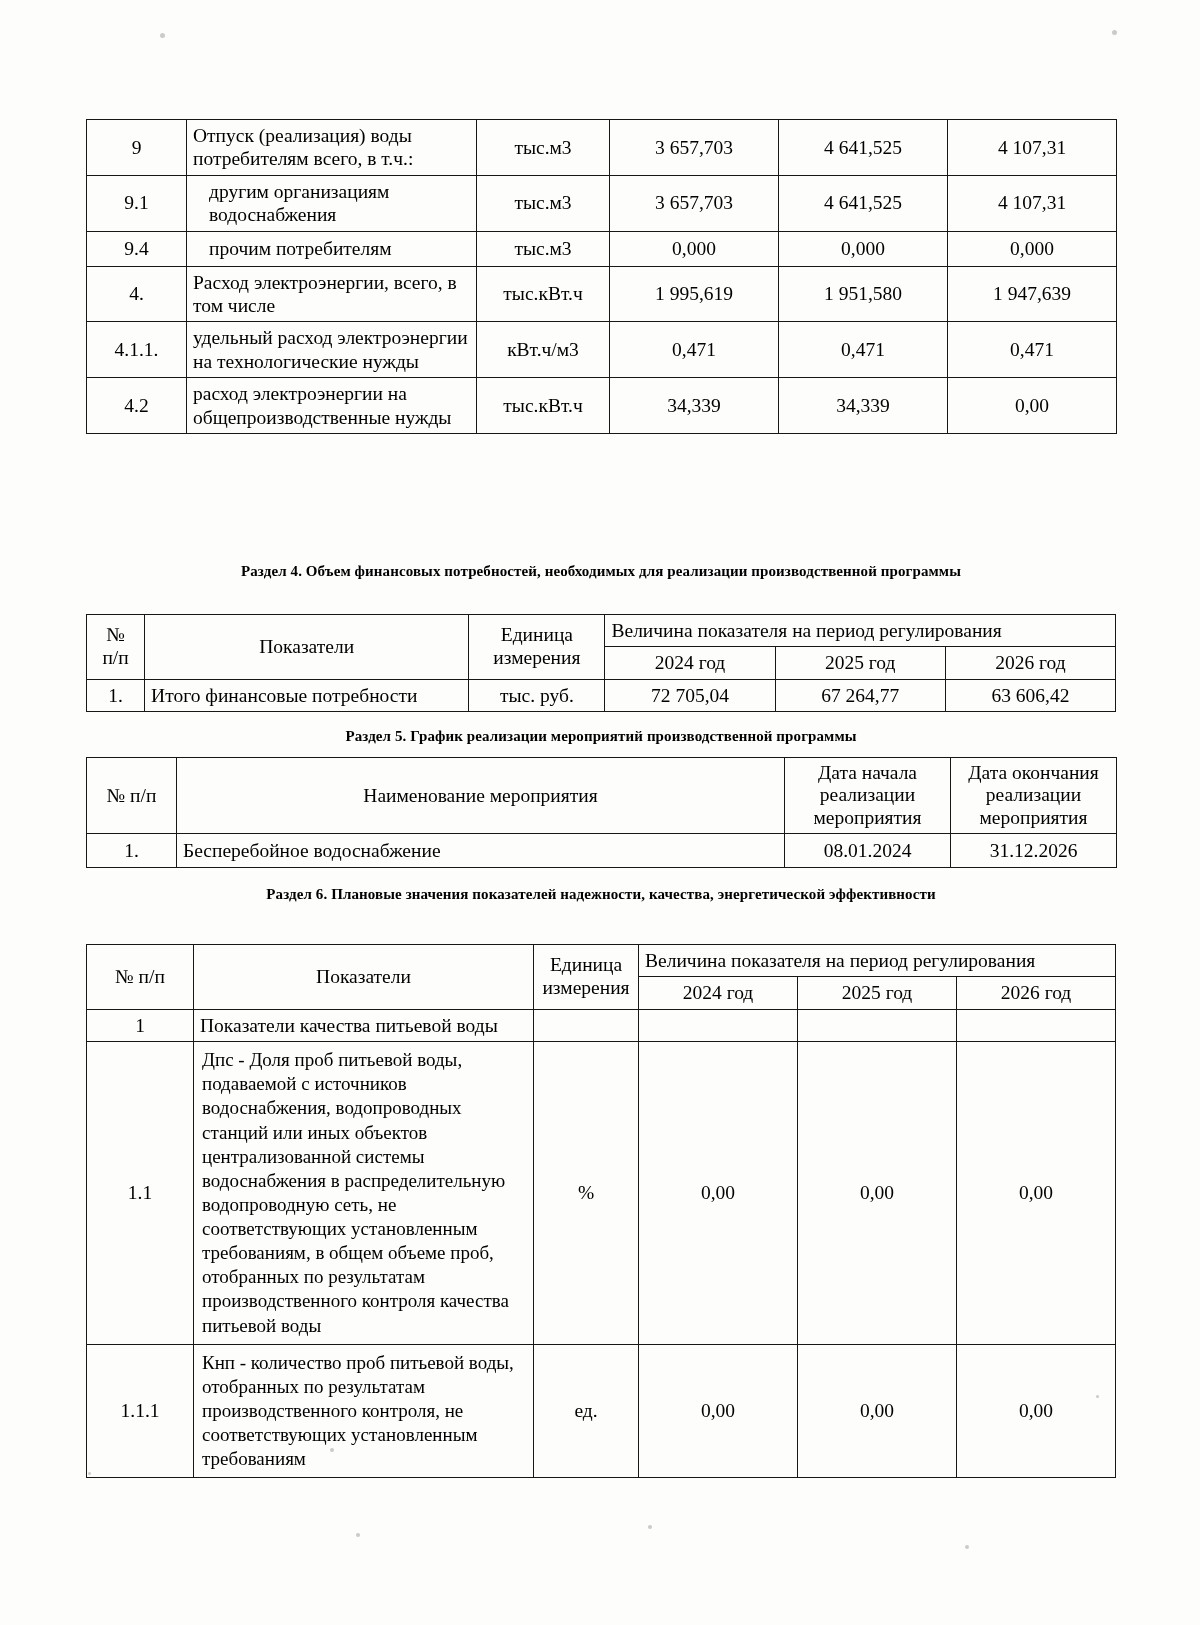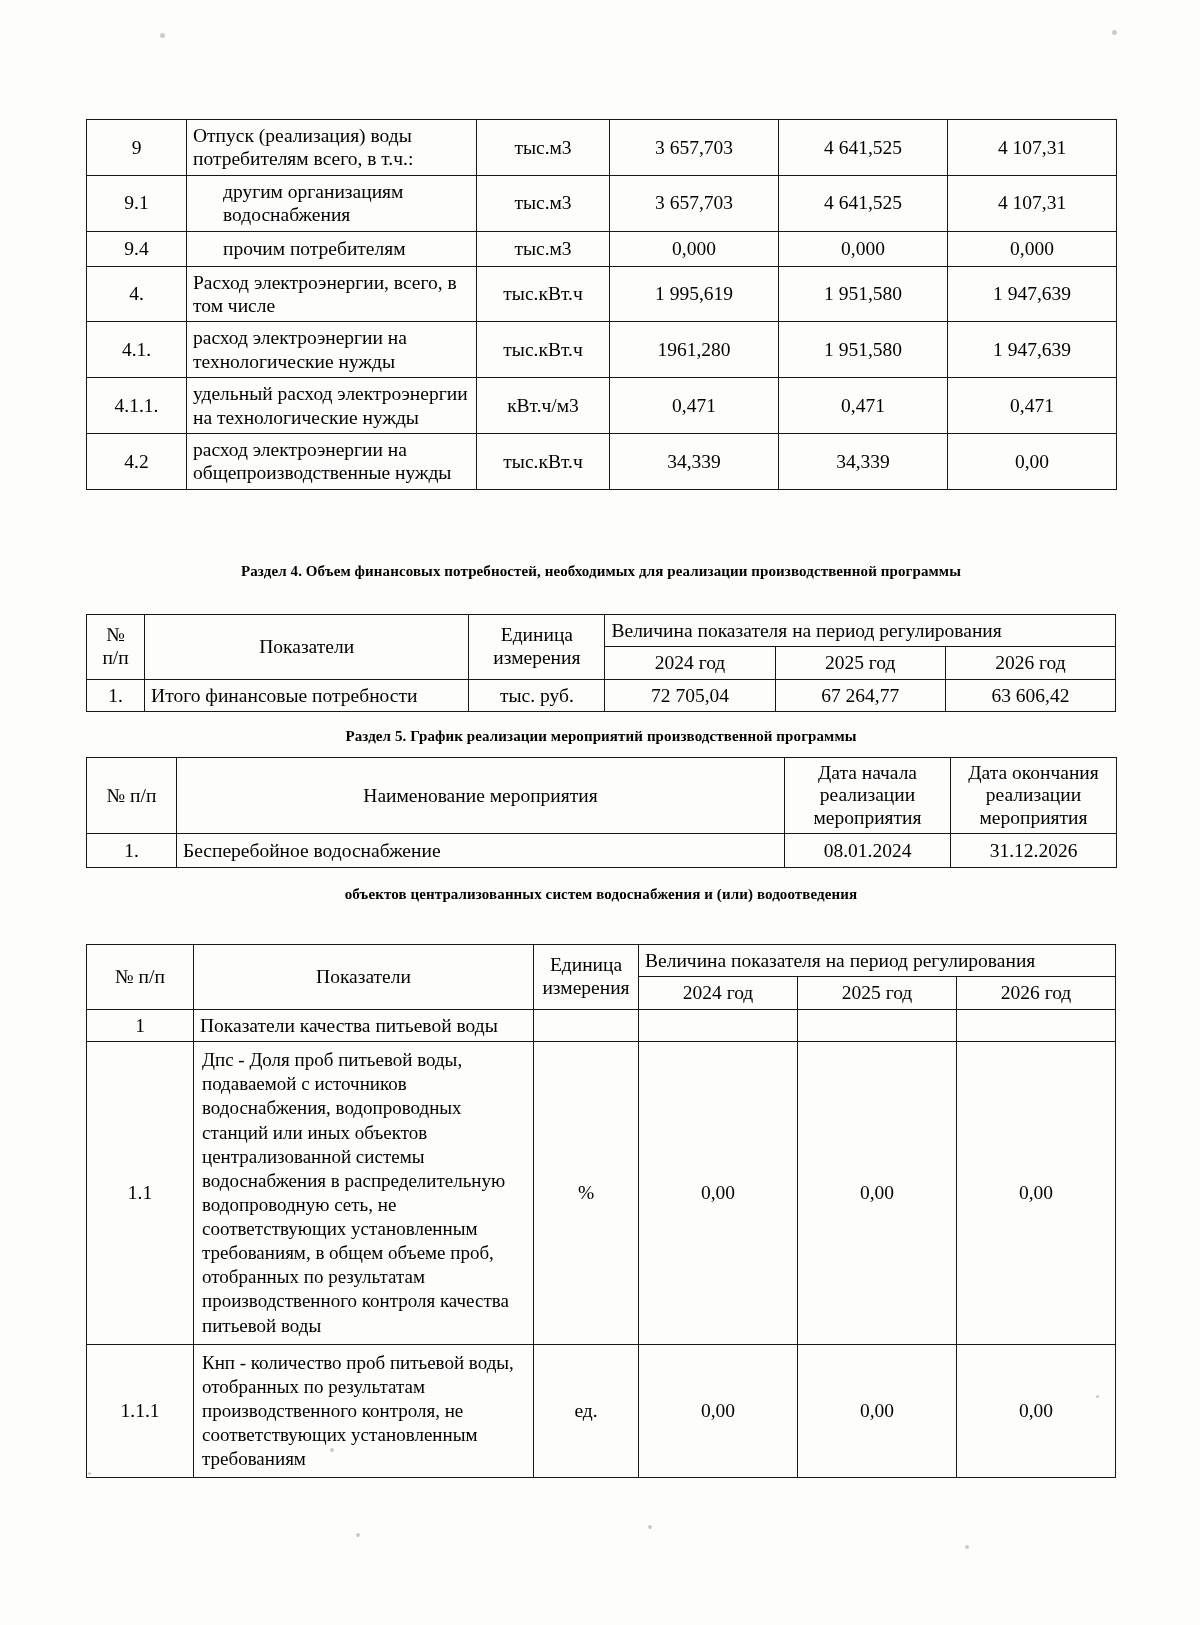--- a/index.html
+++ b/index.html
@@ -58,21 +58,21 @@
   .num      { text-align: center; white-space: nowrap; }
 
   
   #table-top { position: absolute; top: 119px; }
   #table-top td { height: 26px; }
   .t1-idx  { width: 100px; }
   .t1-name { width: 290px; }
   .t1-unit { width: 133px; }
   .t1-v    { width: 169px; }
 
-  .indent1 { padding-left: 36px; }
+  .indent1 { padding-left: 22px; }
 
   
   .sec-title {
     position: absolute;
     width: 1030px;
     text-align: center;
     font-weight: bold;
     font-size: 15px;
     line-height: 1.28;
     letter-spacing: .1px;
@@ -164,28 +164,20 @@
         </tr>
         <tr style="height:52px;">
           <td class="c-center">4.</td>
           <td class="c-left">Расход электроэнергии, всего, в том числе</td>
           <td class="c-center">тыс.кВт.ч</td>
           <td class="num">1 995,619</td>
           <td class="num">1 951,580</td>
           <td class="num">1 947,639</td>
         </tr>
         <tr style="height:52px;">
-          <td class="c-center">4.1.</td>
-          <td class="c-left">расход электроэнергии на технологические нужды</td>
-          <td class="c-center">тыс.кВт.ч</td>
-          <td class="num">1961,280</td>
-          <td class="num">1 951,580</td>
-          <td class="num">1 947,639</td>
-        </tr>
-        <tr style="height:52px;">
           <td class="c-center">4.1.1.</td>
           <td class="c-left">удельный расход электроэнергии на технологические нужды</td>
           <td class="c-center">кВт.ч/м3</td>
           <td class="num">0,471</td>
           <td class="num">0,471</td>
           <td class="num">0,471</td>
         </tr>
         <tr style="height:52px;">
           <td class="c-center">4.2</td>
           <td class="c-left">расход электроэнергии на общепроизводственные нужды</td>
@@ -271,21 +263,21 @@
         <tr style="height:34px;">
           <td class="c-center">1.</td>
           <td class="c-left">Бесперебойное водоснабжение</td>
           <td class="num">08.01.2024</td>
           <td class="num">31.12.2026</td>
         </tr>
       </tbody>
     </table>
 
     <div class="sec-title" id="sec6-title">
-      <span class="ln2">объектов централизованных систем водоснабжения и (или) водоотведения</span>
+      <span class="ln1">Раздел 6.  Плановые значения показателей надежности, качества, энергетической эффективности</span>
     </div>
 
     <table id="table-sec6">
       <colgroup>
         <col class="t6-np">
           <col class="t6-name">
           <col class="t6-unit">
         <col class="t6-yr">
           <col class="t6-yr">
           <col class="t6-yr">

